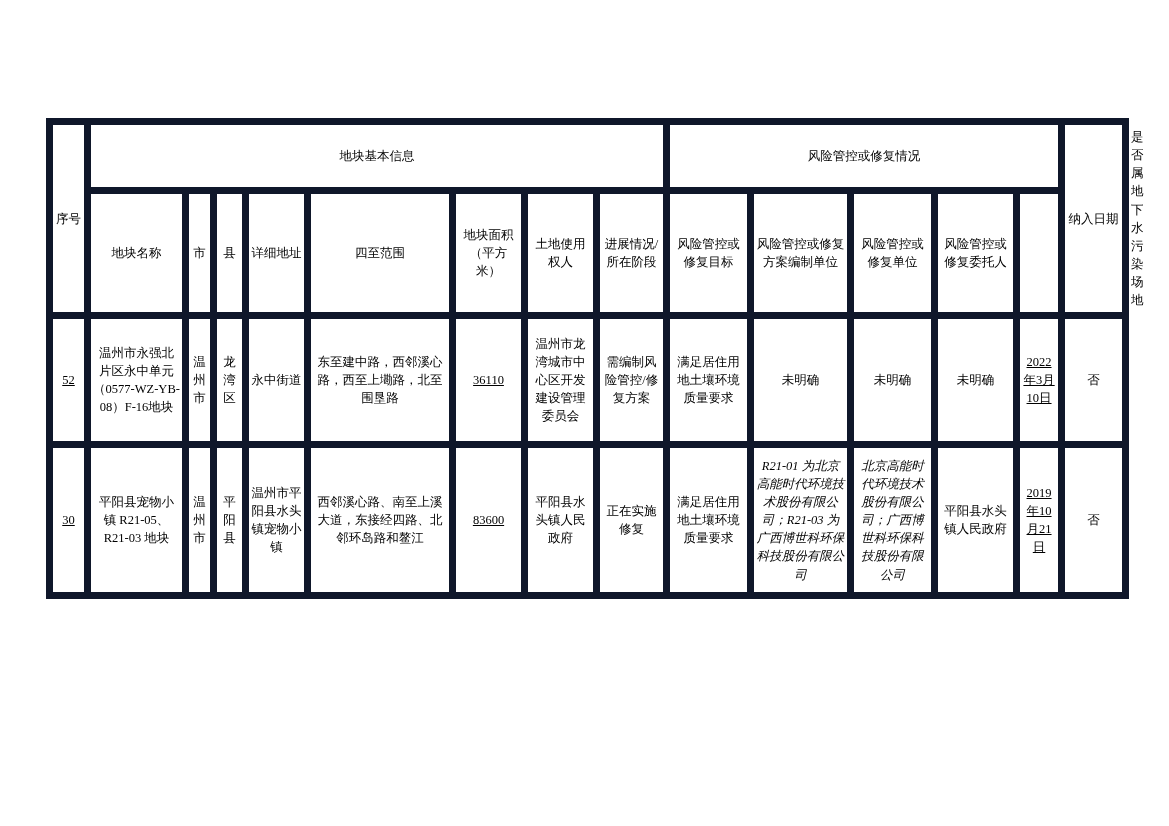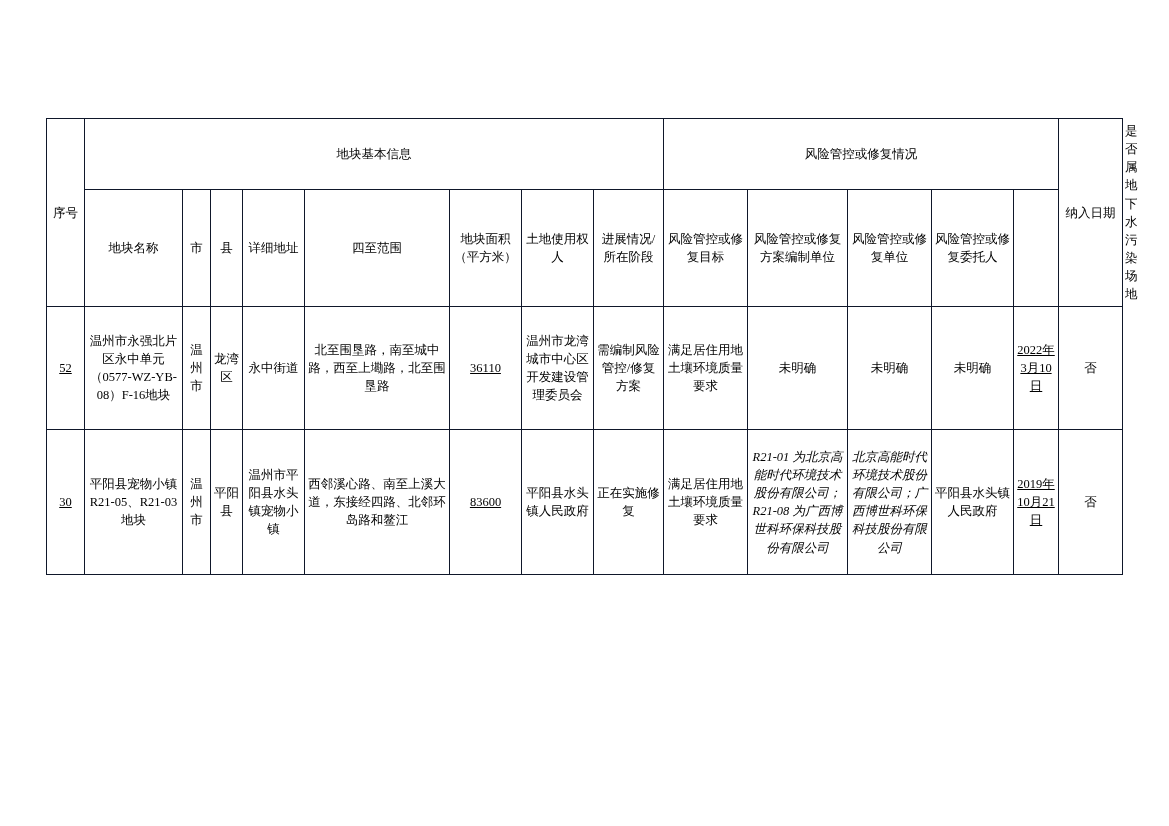--- a/index.html
+++ b/index.html
@@ -20,21 +20,21 @@
     top: 118px;
     width: 1076px;
   }
   table.grid {
     border-collapse: collapse;
     width: 1076px;
     table-layout: fixed;
   }
   table.grid th,
   table.grid td {
-    border: 1px solid #0f172a;
+    border: 7px solid #0f172a;
     text-align: center;
     vertical-align: middle;
     font-size: 12.5px;
     line-height: 1.45;
     padding: 2px 2px;
     word-break: break-word;
     overflow-wrap: break-word;
   }
   table.grid th {
     font-weight: normal;
@@ -102,21 +102,21 @@
         <th>风险管控或修复委托人</th>
       </tr>
     </thead>
     <tbody>
       <tr class="data-row-52">
         <td class="body-cell num-cell">52</td>
         <td class="body-cell">温州市永强北片区永中单元（0577-WZ-YB-08）F-16地块</td>
         <td class="body-cell">温州市</td>
         <td class="body-cell">龙湾区</td>
         <td class="body-cell">永中街道</td>
-        <td class="body-cell">北至围垦路，南至城中路，西至上墈路，北至围垦路</td>
+        <td class="body-cell">东至建中路，西邻溪心路，西至上墈路，北至围垦路</td>
         <td class="body-cell num-cell">36110</td>
         <td class="body-cell">温州市龙湾城市中心区开发建设管理委员会</td>
         <td class="body-cell">需编制风险管控/修复方案</td>
         <td class="body-cell">满足居住用地土壤环境质量要求</td>
         <td class="body-cell">未明确</td>
         <td class="body-cell">未明确</td>
         <td class="body-cell">未明确</td>
         <td class="body-cell num-cell">2022年3月10日</td>
         <td class="body-cell">否</td>
       </tr>
@@ -124,21 +124,21 @@
         <td class="body-cell num-cell">30</td>
         <td class="body-cell">平阳县宠物小镇 R21-05、R21-03 地块</td>
         <td class="body-cell">温州市</td>
         <td class="body-cell">平阳县</td>
         <td class="body-cell">温州市平阳县水头镇宠物小镇</td>
         <td class="body-cell">西邻溪心路、南至上溪大道，东接经四路、北邻环岛路和鳌江</td>
         <td class="body-cell num-cell">83600</td>
         <td class="body-cell">平阳县水头镇人民政府</td>
         <td class="body-cell">正在实施修复</td>
         <td class="body-cell">满足居住用地土壤环境质量要求</td>
-        <td class="body-cell italic-cell">R21-01 为北京高能时代环境技术股份有限公司；R21-08 为广西博世科环保科技股份有限公司</td>
+        <td class="body-cell italic-cell">R21-01 为北京高能时代环境技术股份有限公司；R21-03 为广西博世科环保科技股份有限公司</td>
         <td class="body-cell italic-cell">北京高能时代环境技术股份有限公司；广西博世科环保科技股份有限公司</td>
         <td class="body-cell">平阳县水头镇人民政府</td>
         <td class="body-cell num-cell">2019年10月21日</td>
         <td class="body-cell">否</td>
       </tr>
     </tbody>
   </table>
 </div>
 
 </body></html>

